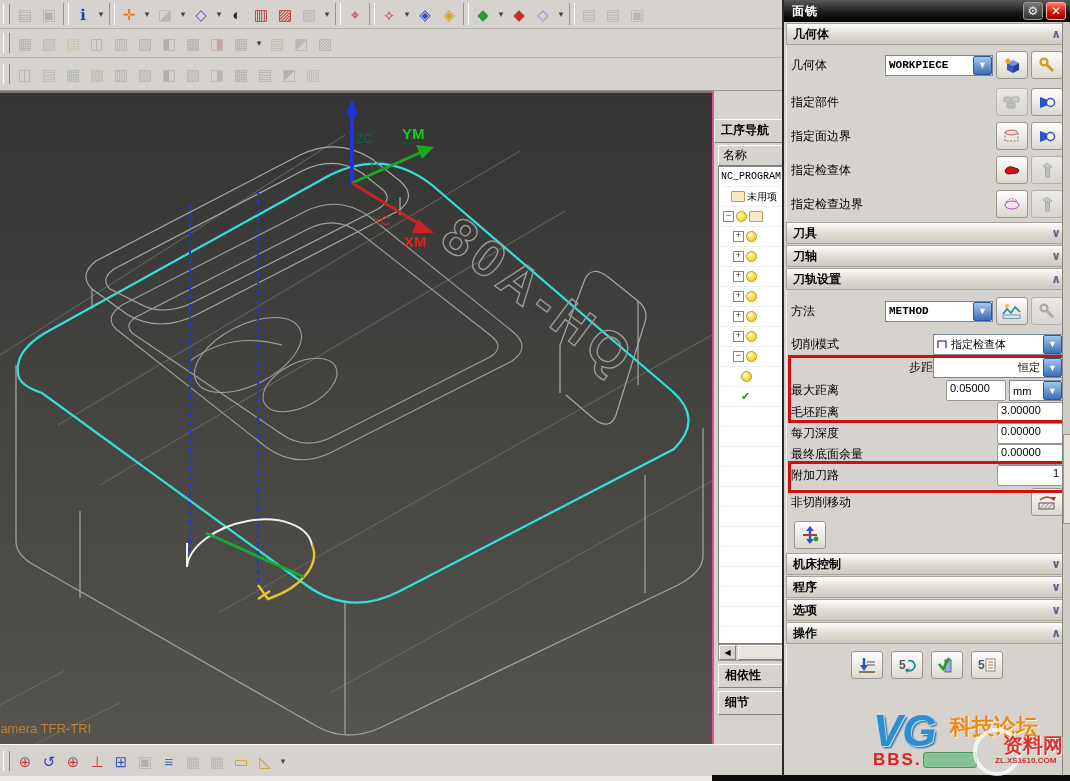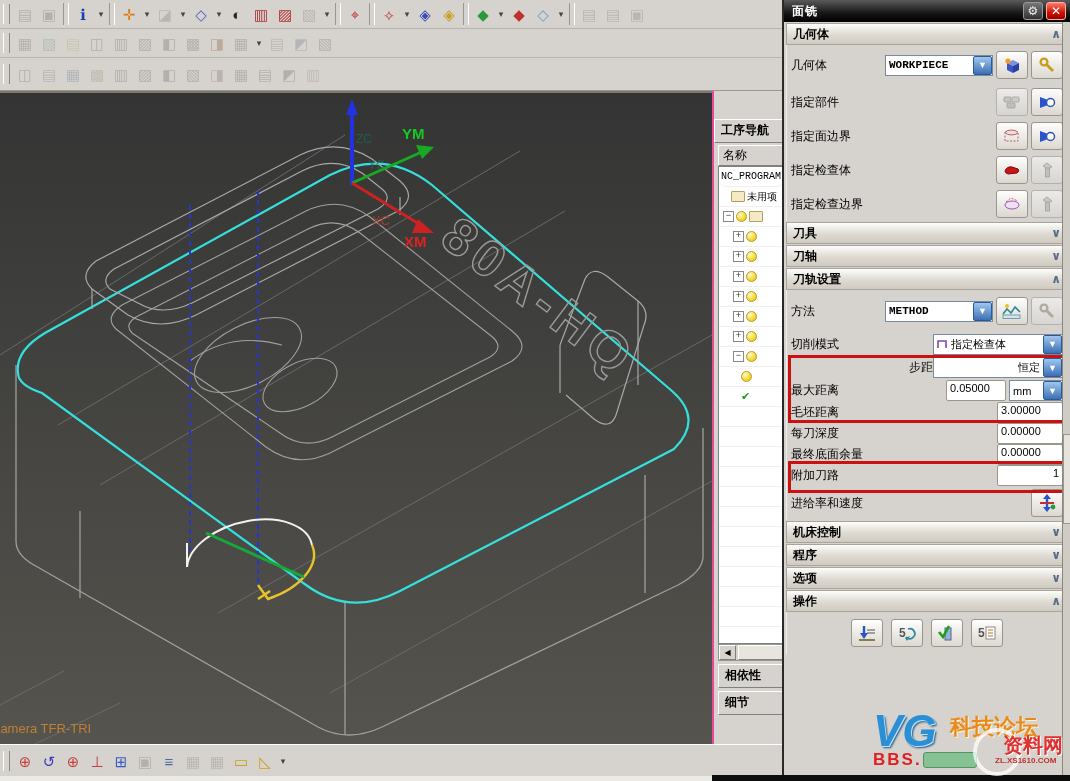--- a/index.html
+++ b/index.html
@@ -517,22 +517,32 @@
       <span class="numbox" style="width:58px;">0.00000</span>
     </div>
     <div class="frow" style="height:21px;">
       <span class="f-lbl">最终底面余量</span>
       <span class="numbox" style="width:58px;">0.00000</span>
     </div>
     <div class="frow" style="height:21px;">
       <span class="f-lbl">附加刀路</span>
       <span class="numbox" style="width:58px;text-align:right;">1</span>
     </div>
+    <div class="frow" style="height:32px;">
+      <span class="f-lbl">非切削移动</span>
+      <span class="dbtn">
+        <svg width="20" height="18">
+          <path d="M 3 7 Q 10 1 17 7" fill="none" stroke="#c03030" stroke-width="1.5"></path>
+          <polygon points="17,8 14,4 19,4" fill="#c03030"></polygon>
+          <rect x="2" y="10" width="15" height="6" fill="none" stroke="#555"></rect>
+          <path d="M 3 16 L 8 10 M 7 16 L 12 10 M 11 16 L 16 10" stroke="#888" stroke-width="1"></path>
+        </svg>
+      </span>
+    </div>
     <div class="frow" style="height:34px;">
-      <span class="f-lbl">进给率和速度</span>
       <span class="dbtn">
         <svg width="20" height="18">
           <line x1="10" y1="2" x2="10" y2="16" stroke="#2a55c8" stroke-width="2.4"></line>
           <polygon points="10,0 6,5 14,5" fill="#2a55c8"></polygon>
             <polygon points="10,18 6,13 14,13" fill="#2a55c8"></polygon>
           <line x1="3" y1="9" x2="17" y2="9" stroke="#c03030" stroke-width="2"></line>
           <circle cx="16" cy="13" r="2.4" fill="#2a9a3a"></circle>
         </svg>
       </span>
     </div>

